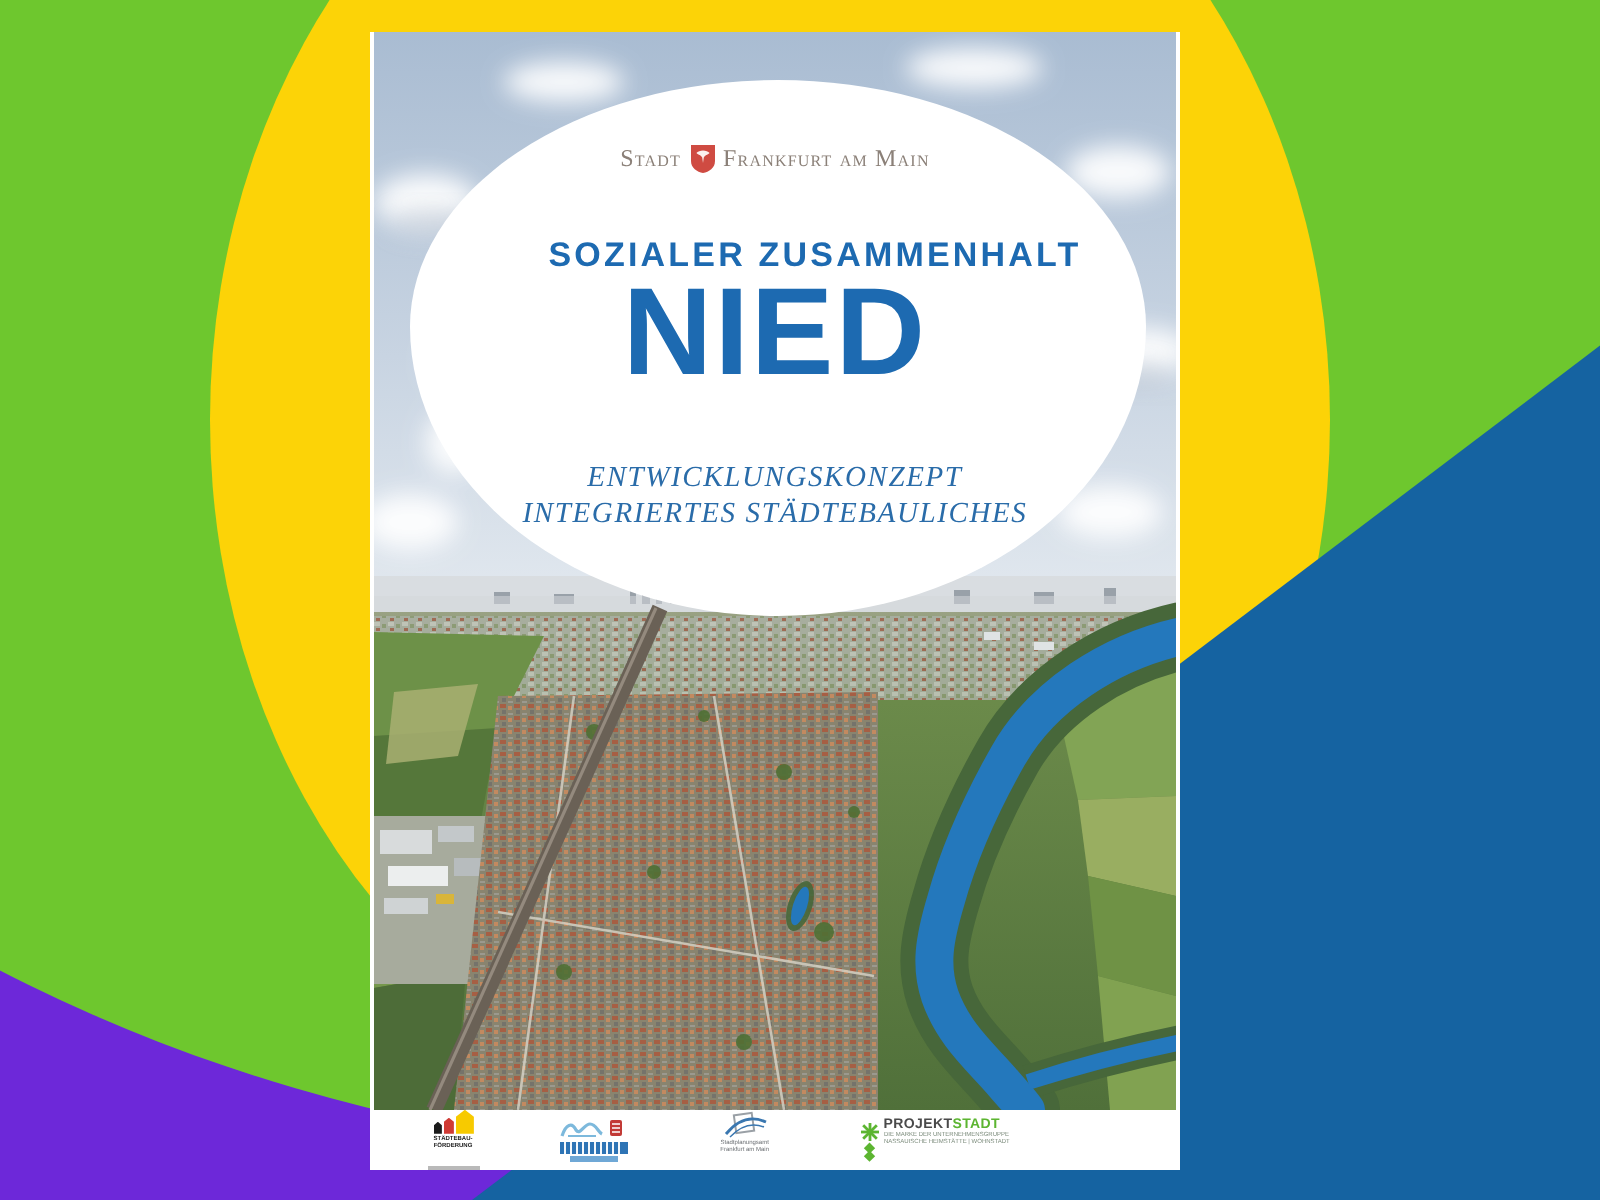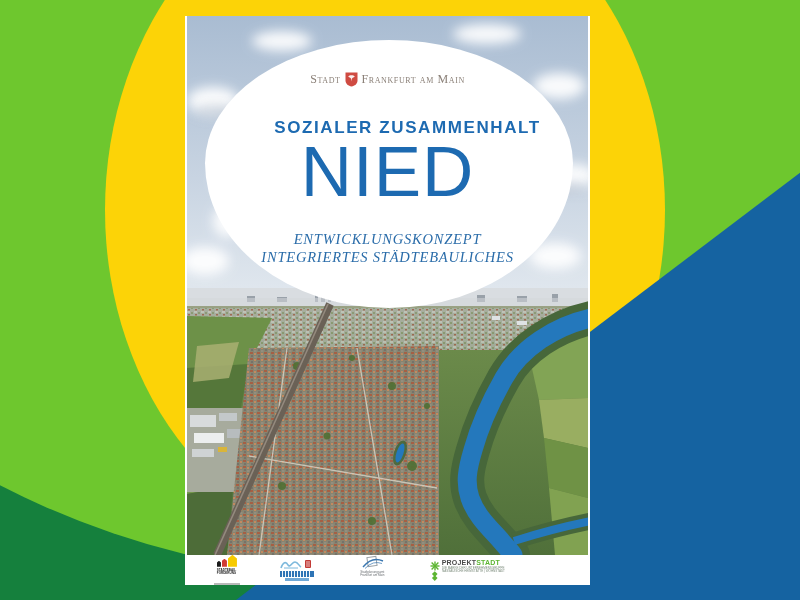--- a/index.html
+++ b/index.html
@@ -1,16 +1,16 @@
 <!DOCTYPE html>
 <html><head>
 <meta charset="utf-8">
 <style>
   html,body{margin:0;padding:0;}
-  .stage{position:relative;width:800px;height:600px;overflow:hidden;background:#15803d;
+  .stage{position:relative;width:800px;height:600px;overflow:hidden;background:#6d28d9;
          font-family:"Liberation Sans",sans-serif;}
   
   .shape-green{position:absolute;left:-350px;top:-650px;width:1500px;height:1230px;
                border-radius:50%;background:#6ec72e;}
   .shape-yellow{position:absolute;left:105px;top:-130px;width:560px;height:680px;
                 border-radius:50%;background:#fcd307;}
   .shape-blue-wedge{position:absolute;left:0;top:0;width:800px;height:600px;background:#1563a1;
                 clip-path:polygon(100% 28.8%,29.5% 100%,100% 100%);}
   
   .doc{position:absolute;left:185px;top:16px;width:405px;height:569px;background:#fff;}
@@ -18,21 +18,21 @@
   .photo svg{display:block;width:100%;height:100%;}
   .blob{position:absolute;left:20px;top:24px;width:368px;height:268px;background:#ffffff;
         border-radius:50% 50% 50% 50% / 46% 46% 54% 54%;}
   .publisher{position:absolute;left:0;top:56px;width:405px;text-align:center;color:#8b8078;
              font-family:"Liberation Serif",serif;font-variant:small-caps;font-size:12px;
              letter-spacing:.6px;display:flex;align-items:center;justify-content:center;gap:4px;}
   .crest{display:inline-block;width:13px;height:15px;}
   .kicker{position:absolute;left:0;top:102px;width:405px;text-align:center;color:#1d6ab1;
           font-weight:700;font-size:17px;letter-spacing:1.6px;margin-left:20px;}
   .title{position:absolute;left:0;top:120px;width:405px;text-align:center;color:#1d6ab1;
-         font-weight:400;font-size:71px;line-height:1;letter-spacing:1px;}
+         font-weight:700;font-size:62px;line-height:1;letter-spacing:1px;}
   .subtitle{position:absolute;left:0;top:214px;width:405px;text-align:center;color:#2a6ca9;
             font-family:"Liberation Serif",serif;font-style:italic;font-size:14.5px;
             letter-spacing:.8px;line-height:1.25;}
   
   .logobar{position:absolute;left:0;top:539px;width:405px;height:30px;background:#fff;
            display:flex;align-items:center;justify-content:space-around;padding:0 6px;box-sizing:border-box;}
   .logo{display:flex;flex-direction:column;align-items:center;justify-content:center;line-height:1;}
   .micro{font-size:6px;transform:scale(.5);transform-origin:center top;white-space:nowrap;
          color:#555;line-height:1.2;text-align:center;}
   .micro-left{transform-origin:left top;text-align:left;}

